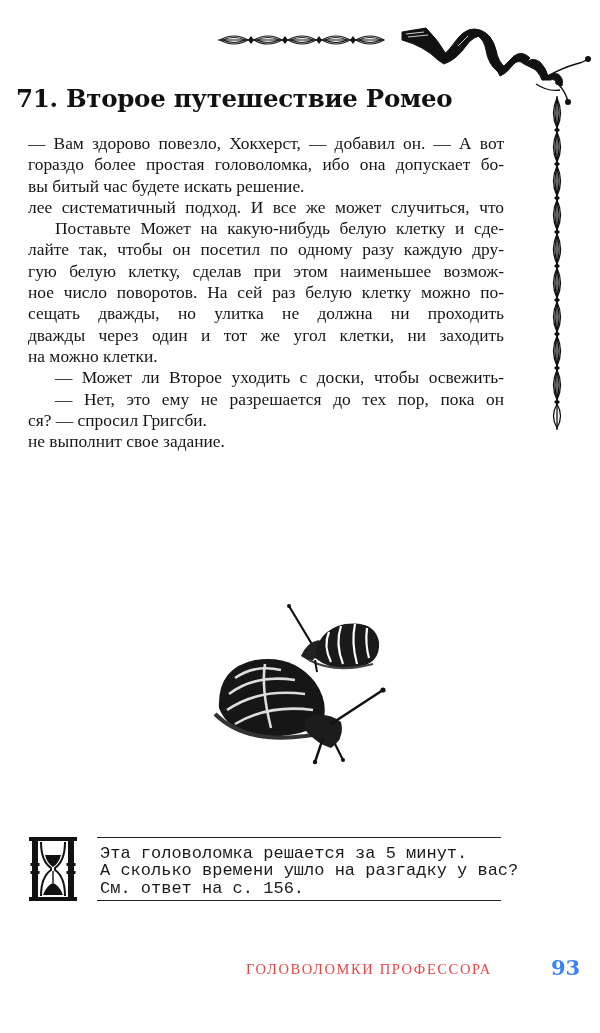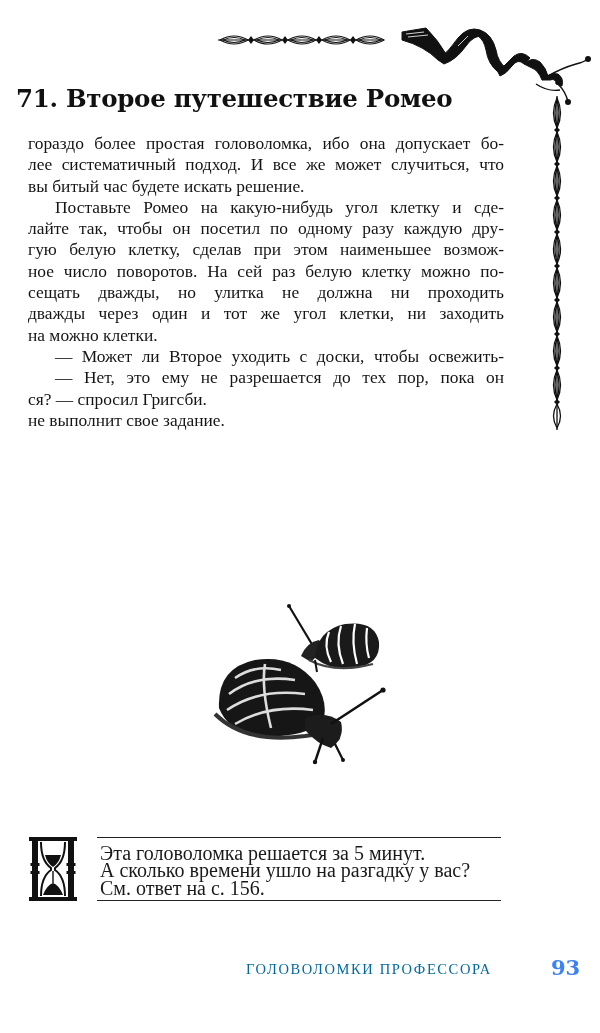--- a/index.html
+++ b/index.html
@@ -23,25 +23,26 @@
   }
   #body-text .ln { display: block; text-align: justify; text-align-last: justify; white-space: nowrap; }
   #body-text .ln.last { text-align-last: left; }
   #body-text .ind { padding-left: 27px; }
   #snails { left: 205px; top: 598px; width: 190px; height: 172px; }
   #hourglass { left: 29px; top: 837px; width: 48px; height: 64px; }
   .rule { position: absolute; left: 97px; width: 404px; height: 0; border-top: 1.6px solid #222; }
   #rule-top { top: 837px; }
   #rule-bottom { top: 900px; }
   #caption {
-    left: 100px; top: 845px; font-size: 20px; line-height: 17.4px; color: #1a1a1a;
+    left: 100px; top: 845px; font-size: 17px; line-height: 17.4px; color: #1a1a1a;
     white-space: nowrap;
+    font-family: Liberation Mono, monospace;
   }
   #running-head {
-    left: 246px; top: 961px; font-size: 14.5px; letter-spacing: 1.6px; color: #0369a1;
+    left: 246px; top: 961px; font-size: 14.5px; letter-spacing: 1.6px; color: #ef4444;
     font-variant: small-caps; white-space: nowrap;
   }
   #page-number {
     left: 551px; top: 955px; font-weight: bold; font-size: 21px; color: #3b82f6;
     font-family: "DejaVu Serif", serif;
   }
 </style>
 </head>
 <body>
 
@@ -122,24 +123,25 @@
     <path d="M8 201 L11 204 L8 207 L5 204Z"></path>
     <path d="M8 235 L11 238 L8 241 L5 238Z"></path>
     <path d="M8 269 L11 272 L8 275 L5 272Z"></path>
     <path d="M8 303 L11 306 L8 309 L5 306Z"></path>
   </g>
 </svg>
 
 <h1 id="title" class="abs">71. Второе путешествие Ромео</h1>
 
 <div id="body-text" class="abs">
+  <span class="ln">— Вам здорово повезло, Хокхерст, — добавил он. — А вот</span>
   <span class="ln">гораздо более простая головоломка, ибо она допускает бо-</span>
+  <span class="ln last">вы битый час будете искать решение.</span>
   <span class="ln">лее систематичный подход. И все же может случиться, что</span>
-  <span class="ln last">вы битый час будете искать решение.</span>
-  <span class="ln ind">Поставьте Ромео на какую-нибудь угол клетку и сде-</span>
+  <span class="ln ind">Поставьте Может на какую-нибудь белую клетку и сде-</span>
   <span class="ln">лайте так, чтобы он посетил по одному разу каждую дру-</span>
   <span class="ln">гую белую клетку, сделав при этом наименьшее возмож-</span>
   <span class="ln">ное число поворотов. На сей раз белую клетку можно по-</span>
   <span class="ln">сещать дважды, но улитка не должна ни проходить</span>
   <span class="ln">дважды через один и тот же угол клетки, ни заходить</span>
   <span class="ln last">на можно клетки.</span>
   <span class="ln ind">— Может ли Второе уходить с доски, чтобы освежить-</span>
   <span class="ln ind">— Нет, это ему не разрешается до тех пор, пока он</span>
   <span class="ln last">ся? — спросил Григсби.</span>
   <span class="ln last">не выполнит свое задание.</span>

